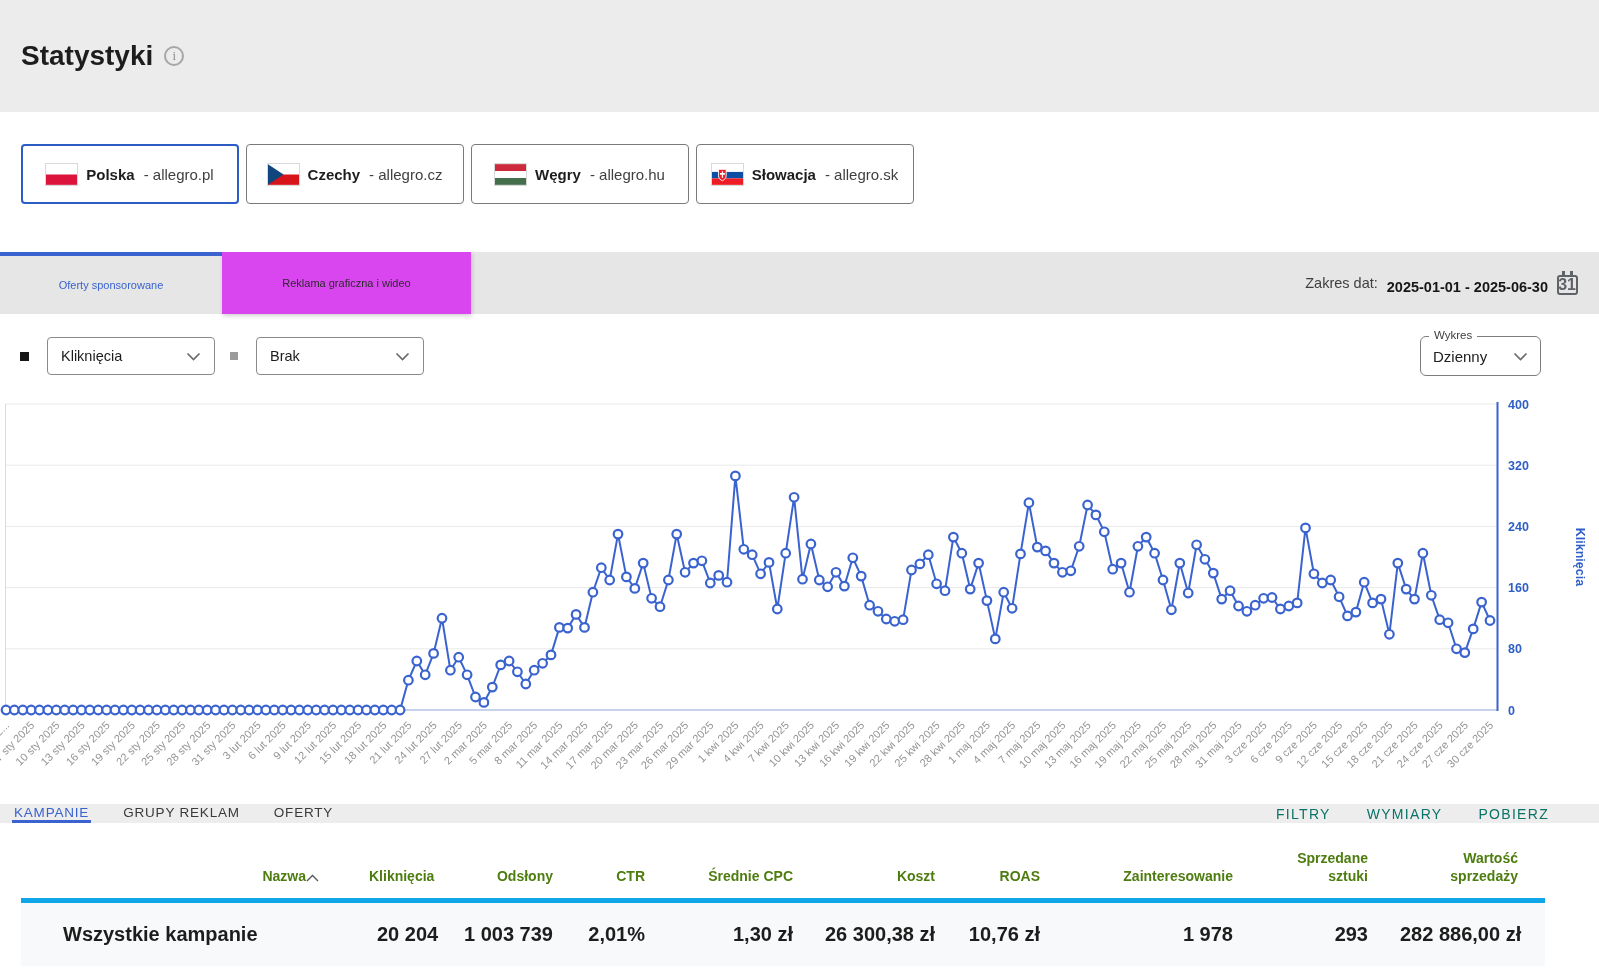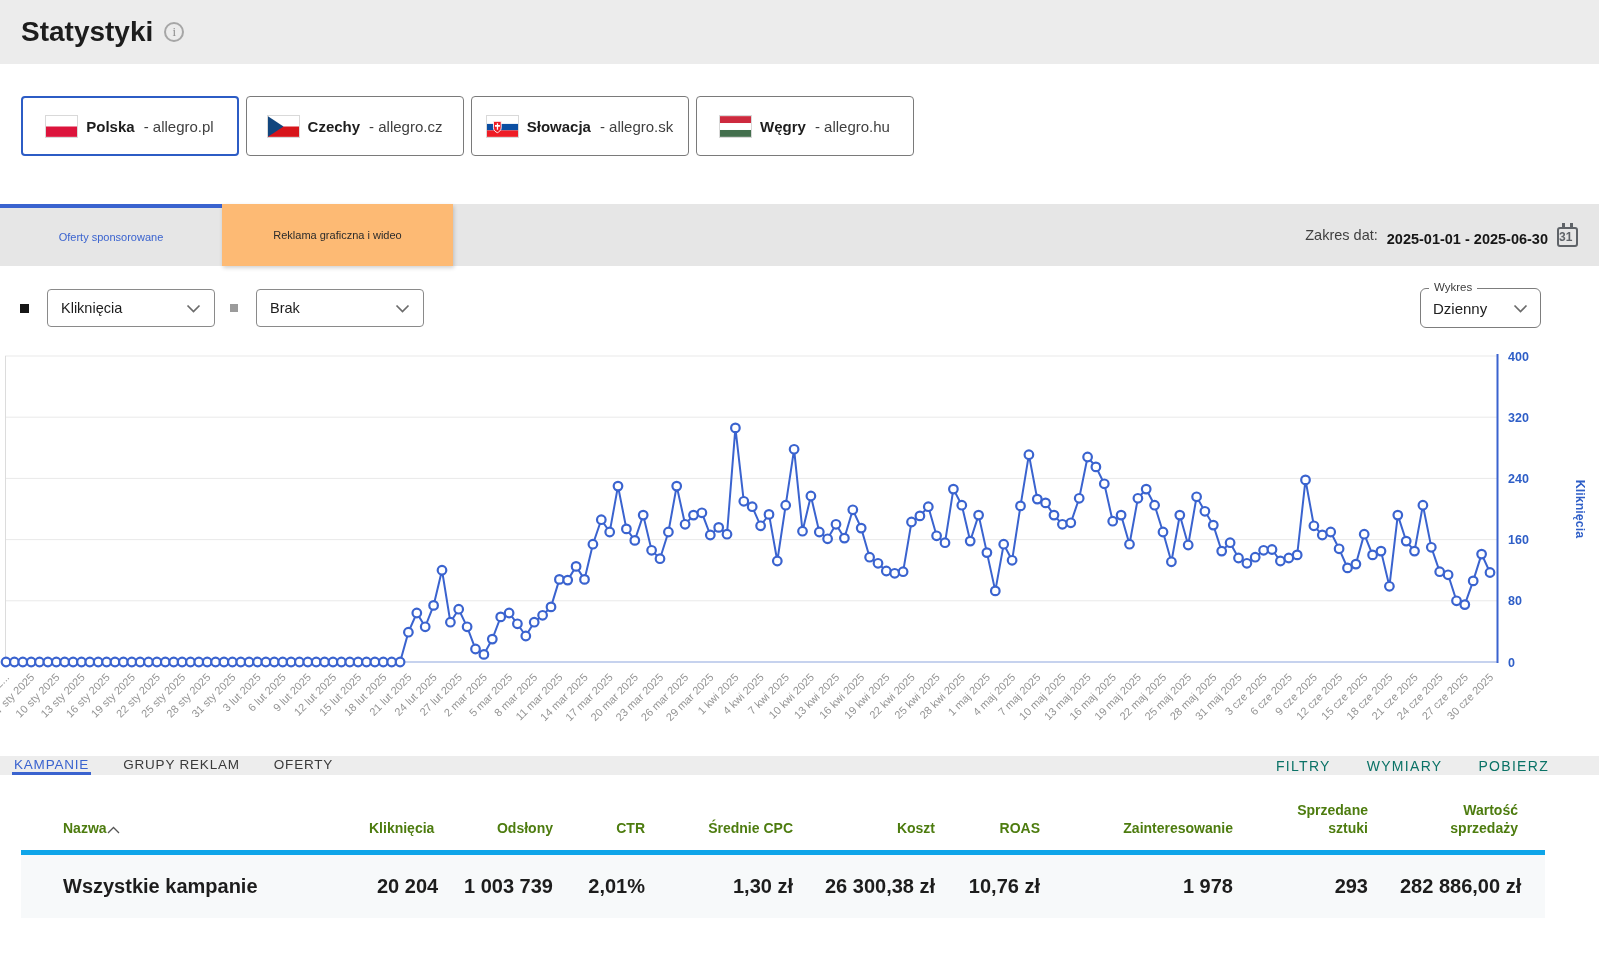--- a/index.html
+++ b/index.html
@@ -3,44 +3,44 @@
 <meta charset="utf-8">
 <style>
   * { box-sizing: border-box; }
   html,body { margin:0; padding:0; }
   body {
     width:1599px; height:974px; overflow:hidden;
     background:#ffffff; color:#212121;
     font-family:"Liberation Sans", sans-serif;
   }
   
-  .header { height:64px; background:#ececec; display:flex; align-items:center; padding-left:21px; }
+  .header { height:112px; background:#ececec; display:flex; align-items:center; padding-left:21px; }
   .header h1 { margin:0; font-size:28px; font-weight:700; color:#1d1d1d; }
   .info-ic { width:20px; height:20px; border:2px solid #a6a6a6; border-radius:50%;
     color:#8d8d8d; font-size:13px; font-family:"Liberation Serif", serif;
     display:flex; align-items:center; justify-content:center; margin-left:11px; }
   
   .markets { display:flex; gap:7px; padding:32px 0 0 21px; background:#fff; }
   .market { display:flex; align-items:center; justify-content:center; gap:9px;
     width:218px; height:60px; background:#fff; border:1px solid #7a7a7a; border-radius:4px;
     cursor:pointer; font-family:inherit; font-size:15px; padding:0; }
   .market.selected { border:2px solid #2c5cc5; }
   .market svg { flex:0 0 auto; outline:1px solid #d9d9d9; }
   .mname { font-weight:700; color:#1d1d1d; white-space:nowrap; }
   .mdom  { color:#3f3f3f; white-space:nowrap; }
   
   .tabstrip { margin-top:48px; height:62px; background:#e6e6e6; display:flex; align-items:stretch; position:relative; }
   .tab { display:flex; align-items:center; justify-content:center; font-size:11px; cursor:pointer; }
   .tab.active { width:222px; border-top:4px solid #3a63cf; color:#3a63cf; }
-  .tab.inactive { width:231px; background:#fdba74; color:#2b2b2b; box-shadow:1px 2px 4px rgba(0,0,0,.18); }
+  .tab.inactive { width:249px; background:#d946ef; color:#2b2b2b; box-shadow:1px 2px 4px rgba(0,0,0,.18); }
   .daterange { position:absolute; right:21px; top:0; height:100%; display:flex; align-items:center; gap:9px;
     font-size:14.5px; color:#3f3f3f; }
   .daterange b { color:#161616;margin-top:8px; }
   .cal { width:21px; height:20px; border:2px solid #5f6368; border-radius:3px; position:relative;
-    display:flex; align-items:center; justify-content:flex-start; font-size:12px; font-weight:700; color:#5f6368; margin-top:4px; }
+    display:flex; align-items:center; justify-content:flex-end; font-size:16px; font-weight:700; color:#5f6368; margin-top:4px; }
   .cal::before,.cal::after { content:""; position:absolute; top:-6px; width:3px; height:4px; background:#5f6368; }
   .cal::before { left:3px; } .cal::after { right:3px; }
   
   .filterrow { height:84px; display:flex; align-items:center; padding:0 58px 0 20px; background:#fff; }
   .marker1 { width:9px; height:9px; background:#161616; margin-right:18px; }
   .marker2 { width:8px; height:8px; background:#9b9b9b; margin:0 18px 0 15px; }
   .select { width:168px; height:38px; border:1px solid #8a8a8a; border-radius:4px; background:#fff;
     display:flex; align-items:center; justify-content:space-between; padding:0 13px;
     font-size:14.5px; color:#1d1d1d; cursor:pointer; }
   .spacer { flex:1; }
@@ -59,21 +59,21 @@
     letter-spacing:.8px; color:#3a3a3a; cursor:pointer; border-bottom:3px solid transparent; }
   .btab.active { color:#3a63cf; border-bottom-color:#3a63cf; }
   .actions { margin-left:auto; display:flex; gap:36px; }
   .action { display:flex; align-items:center; font-size:14px; letter-spacing:1.3px; color:#0a7266; cursor:pointer; }
   
   table { border-collapse:collapse; margin-left:21px; width:1524px; table-layout:fixed; }
   thead th { font-size:14px; font-weight:700; color:#4d7c0f; vertical-align:bottom;
     padding:27px 16px 13px 8px; border-bottom:5px solid #0ea5e9; line-height:1.25; text-align:right; }
   thead th:first-child { text-align:left; padding-left:42px; }
   thead th:last-child, tbody td:last-child { padding-right:27px; }
-  .th1 { display:flex; justify-content:flex-start; align-items:flex-end; padding-right:26px; }
+  .th1 { display:flex; justify-content:flex-end; align-items:flex-end; padding-right:26px; }
   tbody tr { background:#f7f9fa; }
   tbody td { font-size:20px; font-weight:700; color:#1d1d1d; padding:20px 16px; text-align:right; white-space:nowrap; }
   tbody td:first-child { text-align:left; padding-left:42px; }
 </style>
 </head>
 <body>
 
 <div class="header">
   <h1>Statystyki</h1>
   <span class="info-ic">i</span>
@@ -92,37 +92,37 @@
       <svg width="31" height="21" viewBox="0 0 24 16" class="flag">
         <rect width="24" height="8" fill="#fff"></rect>
         <rect y="8" width="24" height="8" fill="#d7141a"></rect>
         <path d="M0 0L12 8L0 16Z" fill="#11457e"></path>
       </svg>
       <span class="mname">Czechy</span>
       <span class="mdom">- allegro.cz</span>
     </button>
     <button class="market">
       <svg width="31" height="21" viewBox="0 0 24 16" class="flag">
+        <rect width="24" height="5.4" fill="#cd2a3e"></rect>
+        <rect y="5.4" width="24" height="5.3" fill="#fff"></rect>
+        <rect y="10.7" width="24" height="5.3" fill="#436f4d"></rect>
+      </svg>
+      <span class="mname">Węgry</span>
+      <span class="mdom">- allegro.hu</span>
+    </button>
+    <button class="market">
+      <svg width="31" height="21" viewBox="0 0 24 16" class="flag">
         <rect width="24" height="6" fill="#fff"></rect>
         <rect y="6" width="24" height="5" fill="#0b4ea2"></rect>
         <rect y="11" width="24" height="5" fill="#ee1c25"></rect>
         <path d="M5 4h6v5c0 2-1.7 3.2-3 3.8C6.7 12.2 5 11 5 9Z" fill="#ee1c25" stroke="#fff" stroke-width=".7"></path>
         <path d="M7.6 5.5v1.4H6.2v1.3h1.4v2.3h1V8.2H10V6.9H8.6V5.5Z" fill="#fff"></path>
       </svg>
       <span class="mname">Słowacja</span>
       <span class="mdom">- allegro.sk</span>
-    </button>
-    <button class="market">
-      <svg width="31" height="21" viewBox="0 0 24 16" class="flag">
-        <rect width="24" height="5.4" fill="#cd2a3e"></rect>
-        <rect y="5.4" width="24" height="5.3" fill="#fff"></rect>
-        <rect y="10.7" width="24" height="5.3" fill="#436f4d"></rect>
-      </svg>
-      <span class="mname">Węgry</span>
-      <span class="mdom">- allegro.hu</span>
     </button>
   </div>
 
 <div class="tabstrip">
   <div class="tab active">
     <span>Oferty sponsorowane</span>
   </div>
   <div class="tab inactive">
     <span>Reklama graficzna i wideo</span>
   </div>

